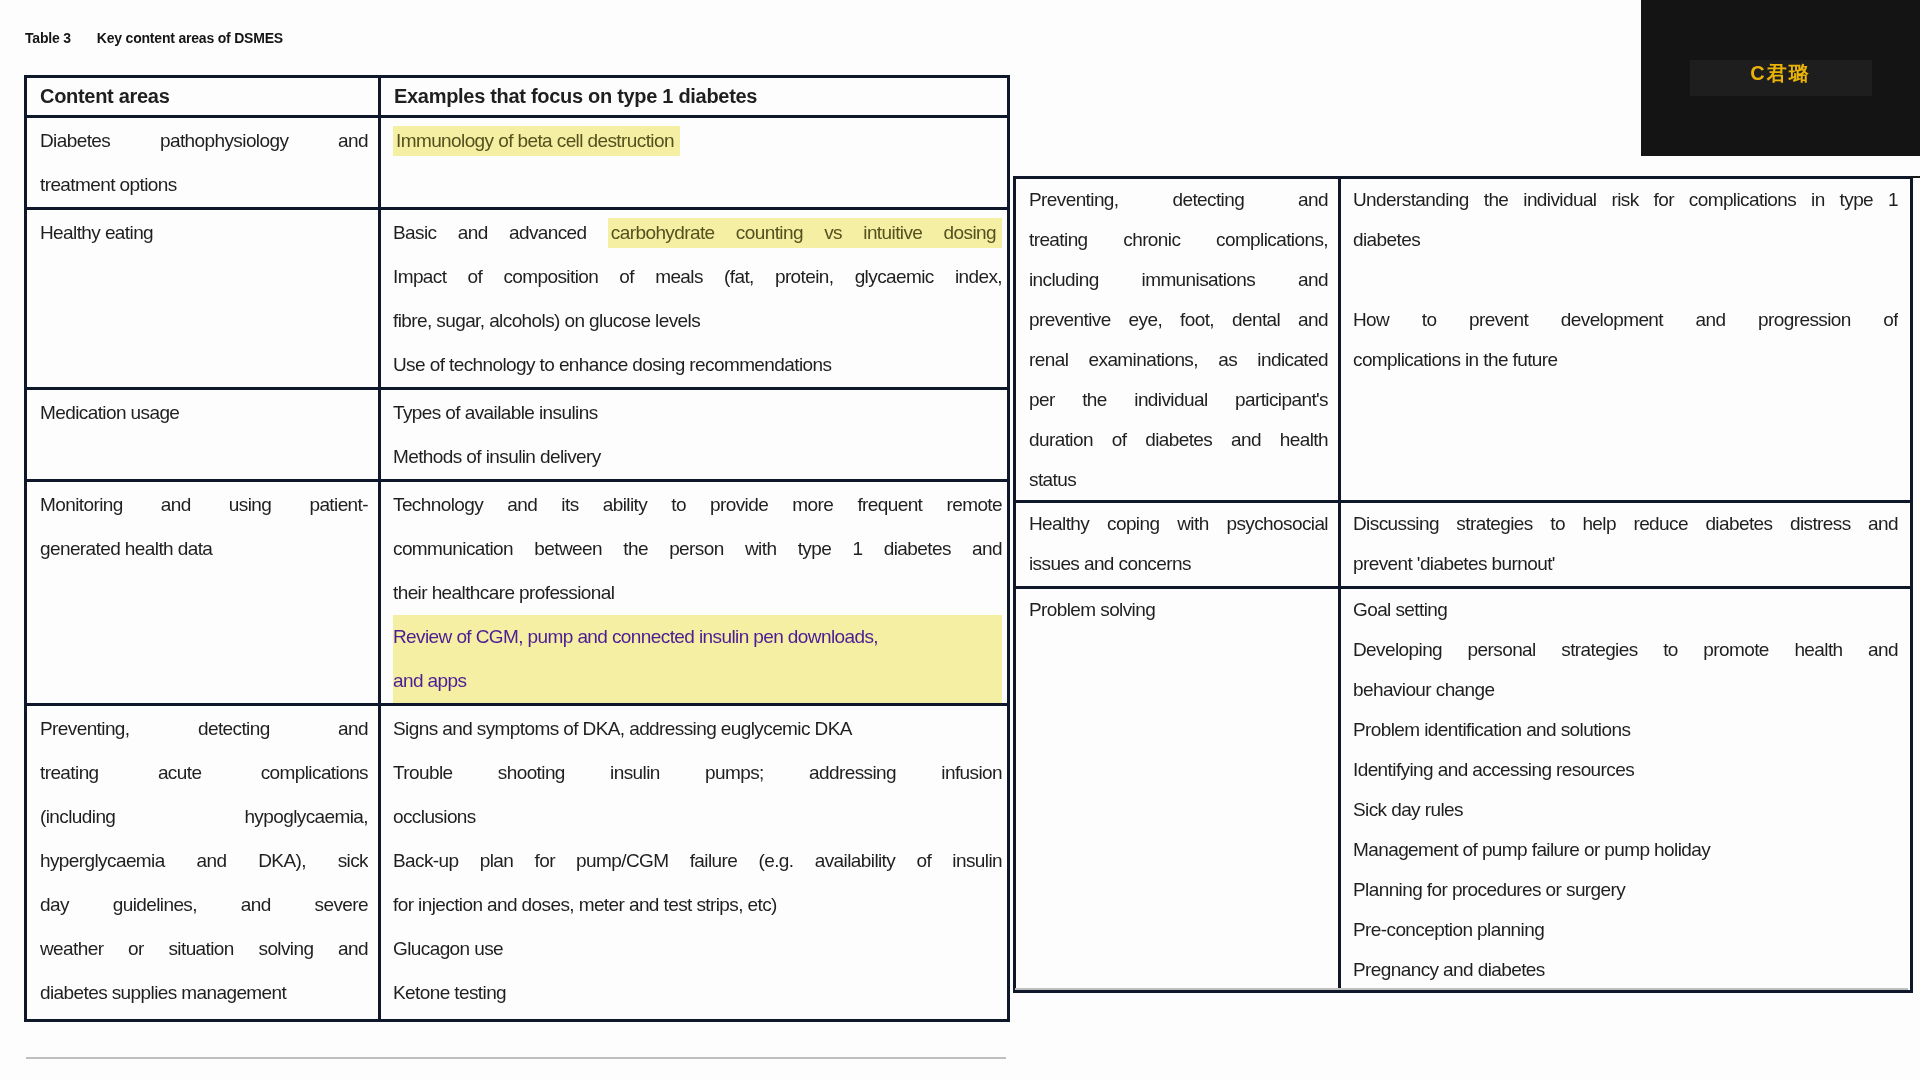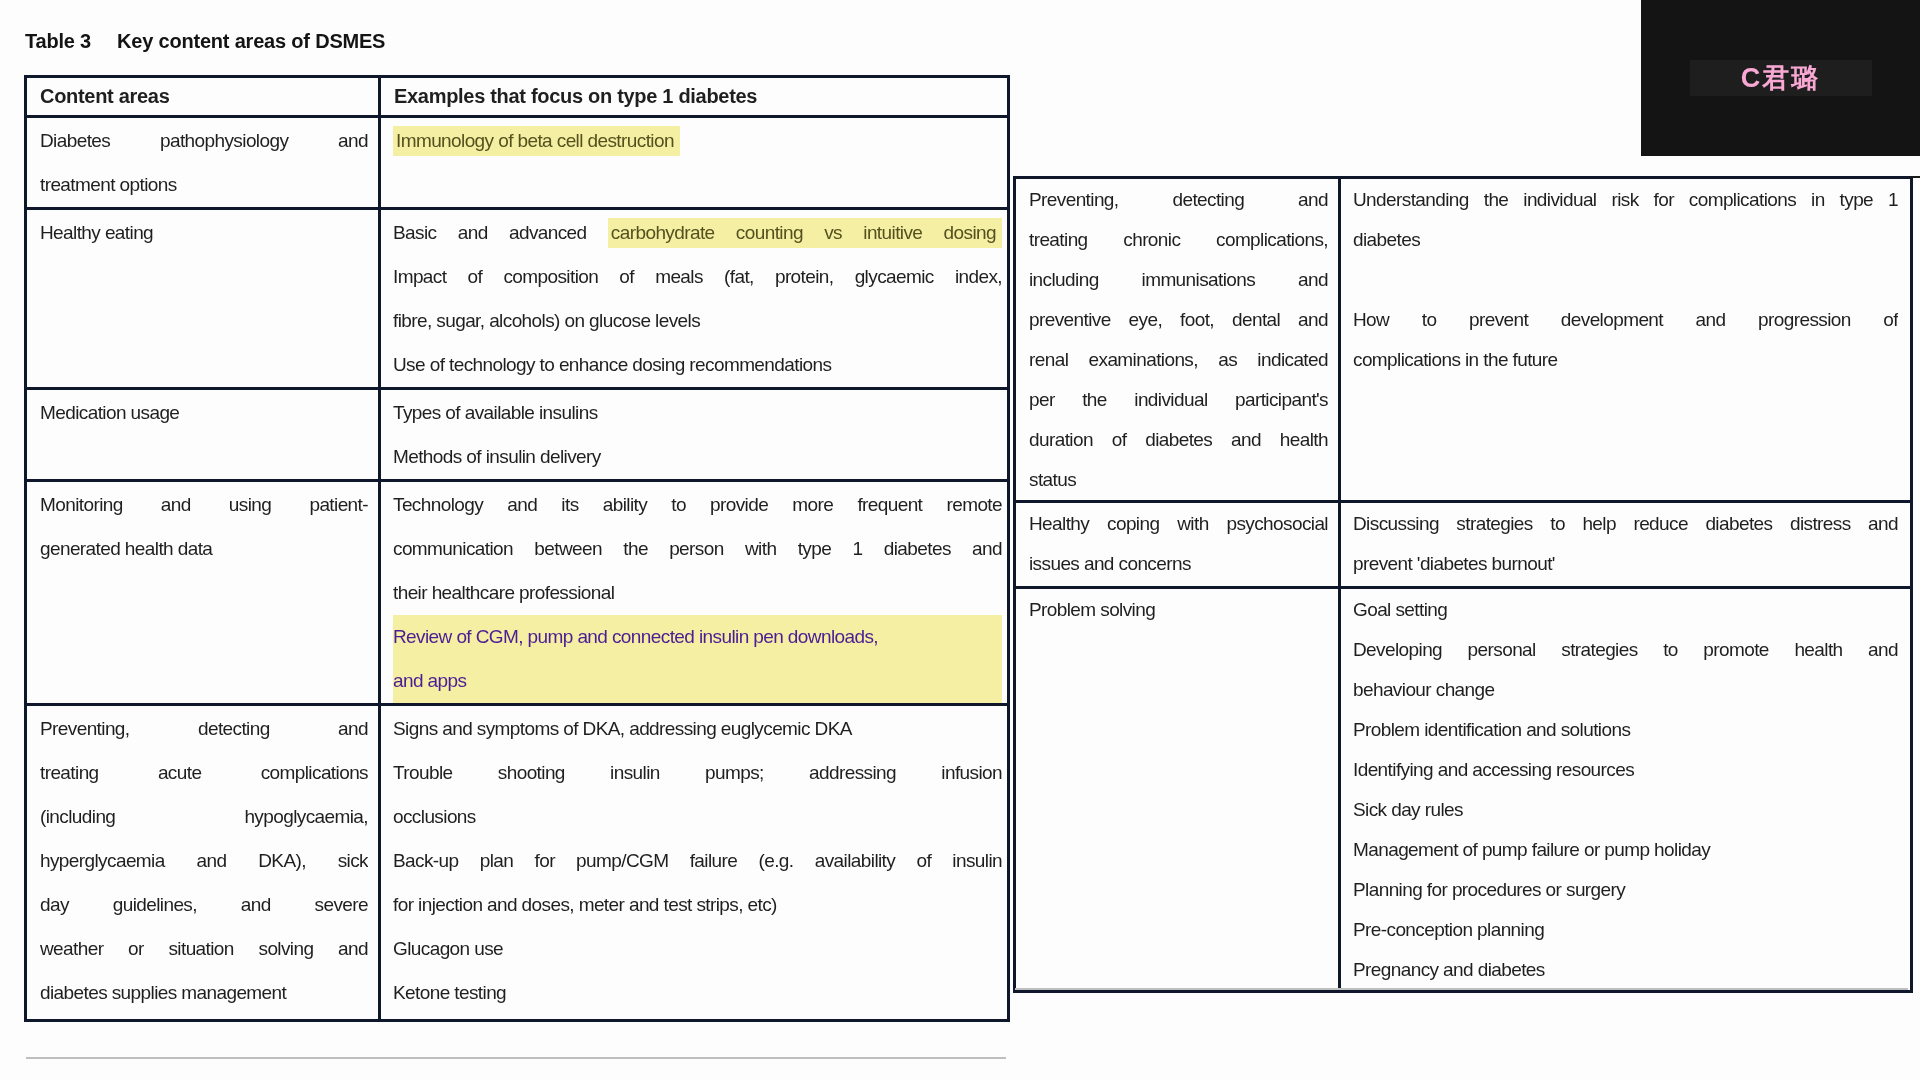--- a/index.html
+++ b/index.html
@@ -3,21 +3,21 @@
 <meta charset="utf-8">
 <style>
   html,body{margin:0;padding:0;}
   body{
     width:1920px;height:1080px;position:relative;overflow:hidden;
     background:#fdfdfd;color:#1f1f1f;
     font-family:"Liberation Sans",sans-serif;
   }
   .doc-title{
     position:absolute;left:25px;top:30px;
-    font-size:20px;font-weight:bold;color:#141414;letter-spacing:-0.2px;
+    font-size:14px;font-weight:bold;color:#141414;letter-spacing:-0.2px;
   }
   .doc-title .t2{margin-left:26px;}
 
   table.tbl{
     position:absolute;border-collapse:collapse;table-layout:fixed;
     font-size:19px;letter-spacing:-0.6px;
   }
   .tbl th,.tbl td{border:3px solid #0f172a;overflow:hidden;}
   .tbl th{
     height:37px;vertical-align:middle;text-align:left;
@@ -46,22 +46,22 @@
   #left-shadow{left:26px;top:1057px;width:980px;}
   #right-shadow{left:1015px;top:988px;width:893px;}
   #edge-ext{position:absolute;left:1910px;top:176px;width:10px;height:2px;background:#1a1a1a;}
 
   #watermark{
     position:absolute;left:1641px;top:0;width:279px;height:156px;
     background:#141414;display:flex;align-items:center;justify-content:center;
   }
   #watermark .name-strip{
     background:#1e1e1e;min-width:182px;height:36px;
-    display:flex;align-items:flex-end;justify-content:center;
-    color:#f9a8d4;font-size:27px;font-weight:bold;letter-spacing:2px;
+    display:flex;align-items:flex-start;justify-content:center;
+    color:#eab308;font-size:20px;font-weight:bold;letter-spacing:2px;
   }
 </style>
 </head>
 <body>
 
 <div class="doc-title">
   <span class="t1">Table 3</span><span class="t2">Key content areas of DSMES</span>
 </div>
 
 <table class="tbl" id="left-table">

